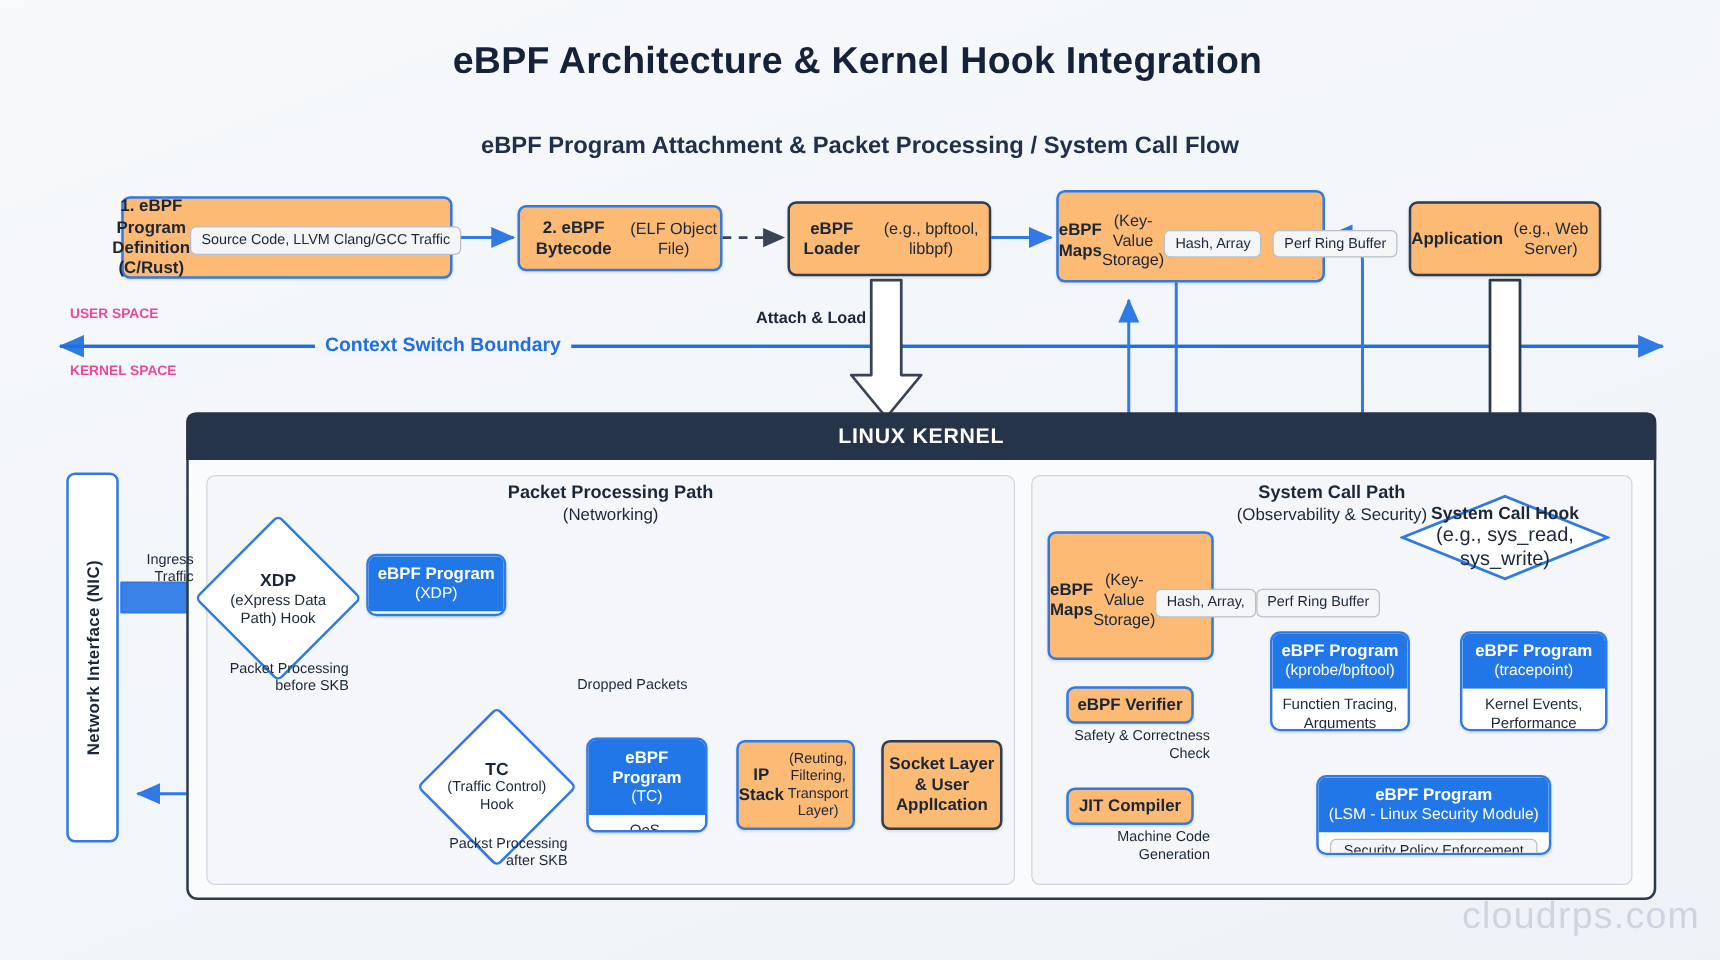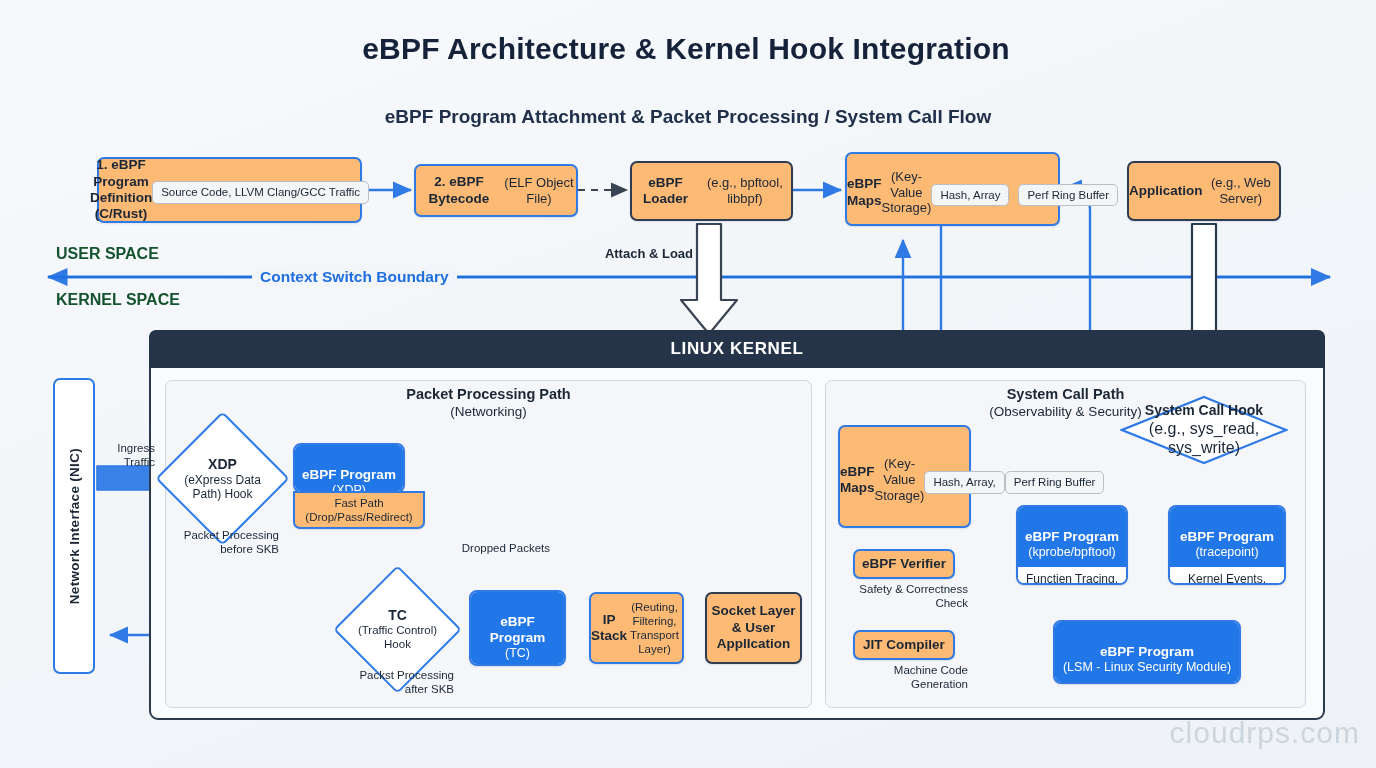--- a/index.html
+++ b/index.html
@@ -39,35 +39,35 @@
     font-size: 11.5px; padding: 3px 8px; margin-top: 5px; white-space: nowrap;
   }
 
   
   .prog {
     position: absolute; border: 2px solid #2f7ae5; border-radius: 8px;
     overflow: hidden; background: #fff; box-shadow: 0 1px 2px rgba(20,30,50,.12);
   }
   .prog .hd {
     background: #2176e8; color: #fff; text-align: center;
-    padding: 22px 4px 7px; line-height: 1.2;
+    padding: 6px 4px 7px; line-height: 1.2;
   }
   .prog .hd .a { font-size: 13.5px; font-weight: bold; display:block; }
   .prog .hd .b { font-size: 12.5px; display:block; }
   .prog .bd {
     text-align: center; font-size: 12px; color: #1b2736; padding: 5px 4px;
     line-height: 1.2; background: #fff;
   }
   .prog .bd .sub {
     display:inline-block; border:1px solid #b9bfc9; background:#f4f5f7;
     border-radius:5px; padding:3px 10px; font-size:11.5px;
   }
 
   
-  .spacelabel { position: absolute; font-size: 16px; font-weight: bold; color: #14532d; text-align: center; }
+  .spacelabel { position: absolute; font-size: 11px; font-weight: bold; color: #ec4899; text-align: center; }
   #boundary-label {
     position: absolute; font-size: 15.5px; font-weight: bold; color: #1f6fe0;
     background: #f2f5f9; padding: 0 8px;
   }
 
   
   #kernel-panel {
     position: absolute; left: 149px; top: 330px; width: 1176px; height: 390px;
     background: #fafbfd; border: 2px solid #2b3a4f; border-radius: 9px;
   }
@@ -267,24 +267,20 @@
   </div>
   <div class="cap" style="left:167px; top:528px; width:112px; white-space:pre-line;">Packet Processing
 before SKB</div>
 
   <div class="prog" style="left:293px; top:443px; width:112px; height:50px;">
     <div class="hd">
       <span class="a">eBPF Program</span>
       <span class="b">(XDP)</span>
     </div>
   </div>
-  <div class="box blue" style="left:293px; top:491px; width:132px; height:38px; border-radius:0 0 7px 7px;">
-    <div class="t2" style="white-space:pre-line; font-size:11.5px;">Fast Path
-(Drop/Pass/Redirect)</div>
-  </div>
 
   <div class="cap" style="left:440px; top:541px; width:110px;">Dropped Packets</div>
 
   <div class="diamond" style="left:352px; top:584px; width:91px; height:91px;">
     <div class="shape"></div>
     <div class="txt">
       <span class="a">TC</span>
       <span class="b" style="white-space:pre-line; font-size:11.5px;">(Traffic Control)
 Hook</span>
     </div>

